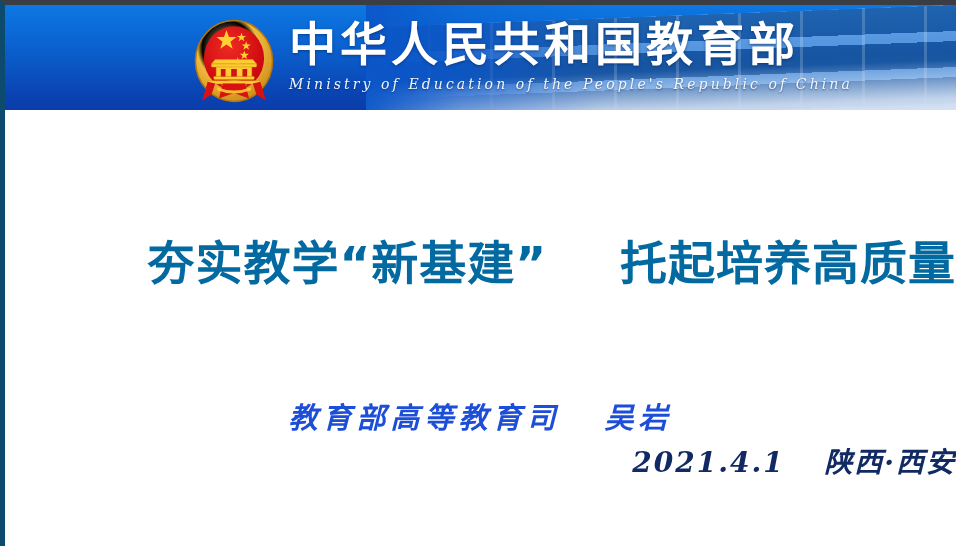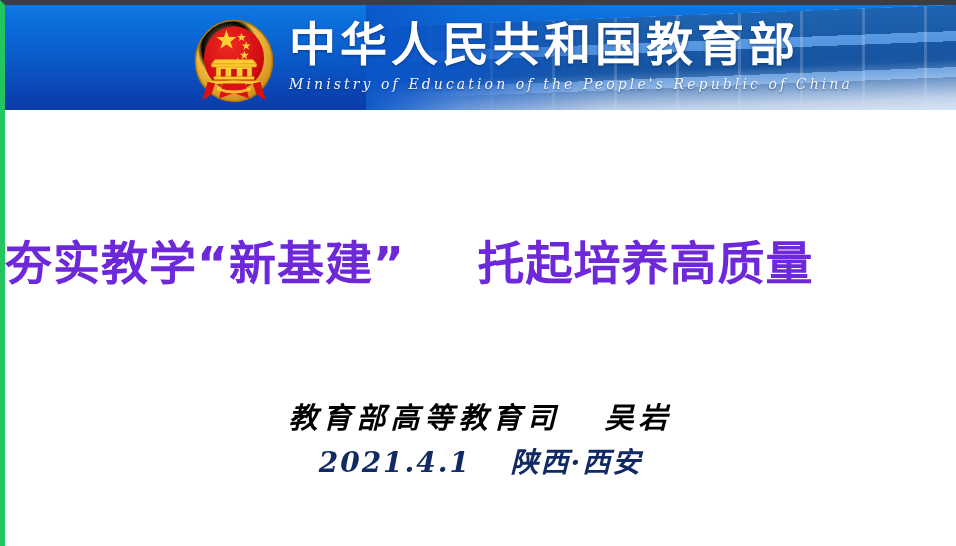--- a/index.html
+++ b/index.html
@@ -16,21 +16,21 @@
   }
 
   
   .slide-window {
     position: relative;
     width: 956px;
     height: 546px;
     background: #ffffff;
     box-sizing: border-box;
     border-top: 5px solid #3a3e44;
-    border-left: 5px solid #22c55e;
+    border-left: 5px solid #0c4a6e;
     overflow: hidden;
   }
 
   
   .banner {
     position: absolute;
     left: 0;
     top: 0;
     right: 0;
     height: 105px;
@@ -124,54 +124,54 @@
     right: 0;
     bottom: 0;
     background: #ffffff;
   }
 
   .main-title {
     position: absolute;
     left: 0;
     right: 0;
     top: 126px;
-    text-align: left;
+    text-align: right;
     font-family: "DejaVu Sans", "Liberation Sans", sans-serif;
     font-weight: bold;
     font-size: 47px;
     line-height: 56px;
-    color: #6d28d9;
+    color: #0369a1;
     letter-spacing: 1px;
     white-space: nowrap;
   }
   .title-gap { display: inline-block; width: 38px; }
 
   .byline {
     position: absolute;
     left: 0;
     right: 0;
     top: 288px;
     text-align: center;
     font-family: "DejaVu Serif", "Liberation Serif", serif;
     font-weight: bold;
     font-style: italic;
     font-size: 29px;
     line-height: 40px;
-    color: #000000;
+    color: #1d4ed8;
     letter-spacing: 5px;
     white-space: nowrap;
   }
   .byline .name-gap { display: inline-block; width: 14px; }
 
   .dateline {
     position: absolute;
     left: 0;
     right: 0;
     top: 334px;
-    text-align: center;
+    text-align: right;
     font-family: "DejaVu Serif", "Liberation Serif", serif;
     font-weight: bold;
     font-style: italic;
     font-size: 28px;
     line-height: 38px;
     color: #112a63;
     letter-spacing: 2px;
     white-space: nowrap;
   }
   .dateline .date-gap { display: inline-block; width: 16px; }

